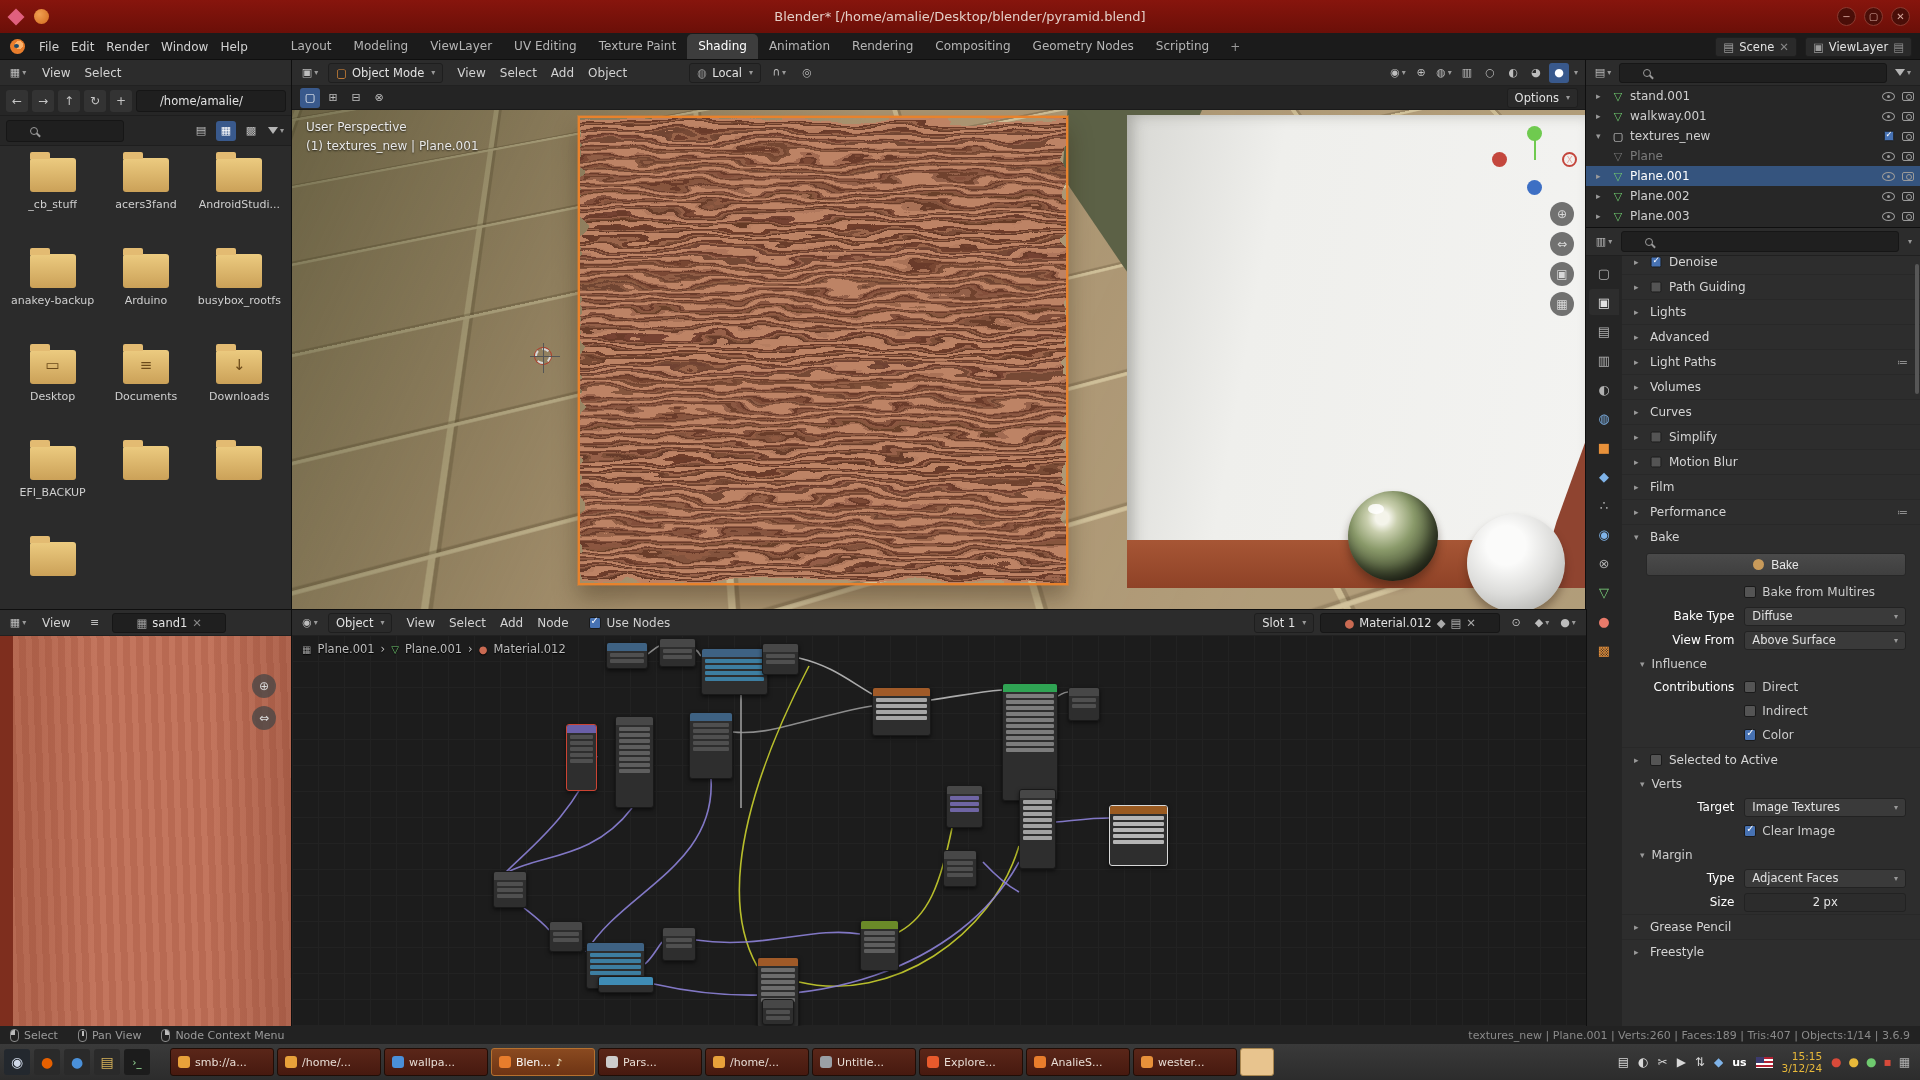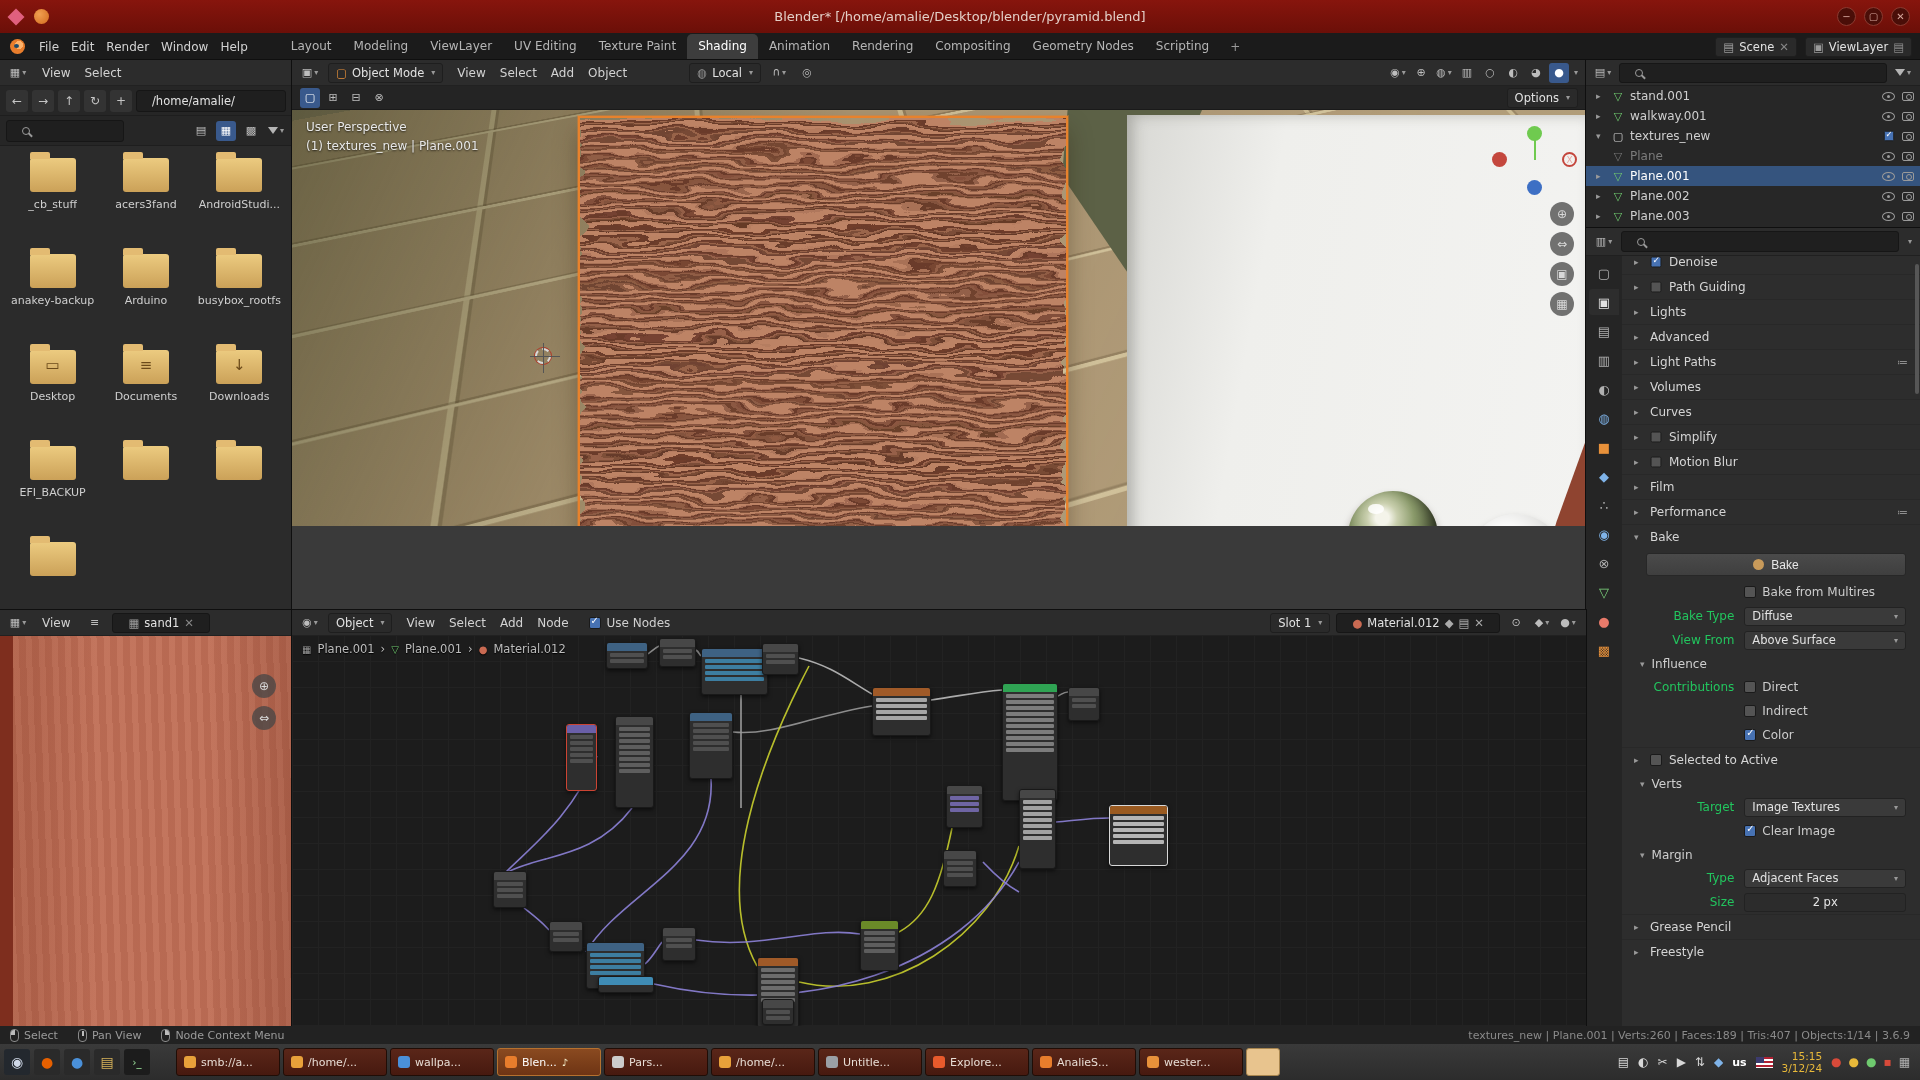--- a/index.html
+++ b/index.html
@@ -6,21 +6,21 @@
   html,body { background:#0f0f0f; }
   body { font-family:"DejaVu Sans","Liberation Sans",sans-serif; }
   #root { position:relative; width:1920px; height:1080px; overflow:hidden; background:#0f0f0f; color:#ccc; }
 
   
   .editor { position:absolute; background:#2d2d2d; box-shadow:0 0 0 1px #0f0f0f; overflow:hidden; }
   .ehead { height:26px; background:#2c2c2c; border-bottom:1px solid #212121; display:flex; align-items:center; gap:8px; padding:0 8px; font-size:12px; color:#cfcfcf; white-space:nowrap; }
   .menu-item { padding:2px 6px; border-radius:3px; color:#d2d2d2; cursor:default; }
   .caret { font-size:8px; color:#999; margin-left:2px; }
   .dd { display:inline-flex; align-items:center; gap:5px; background:#2a2a2a; border:1px solid #1e1e1e; border-radius:3px; padding:2px 7px; color:#e2e2e2; font-size:11.5px; }
-  .field { display:inline-flex; align-items:center; gap:5px; background:#1f1f1f; border:1px solid #161616; border-radius:3px; padding:2px 15px; color:#e2e2e2; font-size:11.5px; }
+  .field { display:inline-flex; align-items:center; gap:5px; background:#1f1f1f; border:1px solid #161616; border-radius:3px; padding:2px 23px; color:#e2e2e2; font-size:11.5px; }
   .icon-btn { display:inline-flex; align-items:center; justify-content:center; min-width:20px; height:20px; border-radius:3px; color:#bdbdbd; font-size:11px; }
   .icon-btn.active { background:#39598c; color:#fff; }
   .cb { width:12px; height:12px; border:1px solid #1a1a1a; background:#545454; border-radius:2px; display:inline-block; position:relative; flex:none; }
   .cb.checked { background:#4772b3; }
   .cb.checked::after { content:"✓"; position:absolute; left:1px; top:-3px; font-size:10px; color:#fff; }
   .mag { width:8px; height:8px; border:1.5px solid #9a9a9a; border-radius:50%; position:relative; display:inline-block; flex:none; }
   .mag::after { content:""; position:absolute; width:5px; height:1.5px; background:#9a9a9a; right:-4px; bottom:-2px; transform:rotate(45deg); }
   .eye-ic { width:13px; height:9px; border:1px solid #9a9a9a; border-radius:50%; position:relative; display:inline-block; }
   .eye-ic::after { content:""; position:absolute; left:4px; top:2px; width:3px; height:3px; border-radius:50%; background:#9a9a9a; }
   .cam-ic { width:12px; height:9px; border:1px solid #9a9a9a; border-radius:2px; position:relative; display:inline-block; }
@@ -55,21 +55,21 @@
   #folder-grid { height:464px; overflow:hidden; display:grid; grid-template-columns:repeat(3,1fr); grid-auto-rows:96px; padding:12px 6px 0; }
   .folder-item { display:flex; flex-direction:column; align-items:center; gap:6px; }
   .folder-ic { width:46px; height:34px; border-radius:3px; background:linear-gradient(#eccb80,#cba158); position:relative; }
   .folder-ic::before { content:""; position:absolute; top:-6px; left:0; width:20px; height:7px; border-radius:2px 2px 0 0; background:#e3bb72; }
   .folder-glyph { position:absolute; left:0; right:0; top:6px; text-align:center; font-size:15px; color:#6b4a1a; }
   .folder-label { font-size:11px; color:#cfcfcf; max-width:92px; overflow:hidden; white-space:nowrap; }
 
   
   #viewport { left:292px; top:60px; width:1294px; height:550px; background:#3a3a3a; }
   .vp-toolrow { height:24px; background:#242424; display:flex; align-items:center; padding:0 8px; gap:3px; border-bottom:1px solid #1a1a1a; }
-  #vp-content { position:relative; width:1294px; height:416px; overflow:hidden; background:#8d8165; }
+  #vp-content { position:relative; width:1294px; height:500px; overflow:hidden; background:#8d8165; }
   .floor { position:absolute; left:-60%; top:-110%; width:280%; height:310%;
     background-color:#a99370;
     background-image:
       repeating-linear-gradient(0deg, #cdbd96 0 5px, rgba(70,55,30,.28) 5px 8px, transparent 8px 148px),
       repeating-linear-gradient(90deg, #c6b58d 0 5px, rgba(70,55,30,.25) 5px 8px, transparent 8px 205px);
     transform:perspective(1400px) rotateX(54deg) rotateZ(-22deg); transform-origin:50% 42%; }
   .floor-shade { position:absolute; inset:0; background:linear-gradient(115deg, rgba(55,58,32,.55), rgba(0,0,0,0) 38%, rgba(255,244,210,.10) 78%); }
   .olive-wedge { position:absolute; left:770px; top:0; width:140px; height:165px; background:#5c6146; clip-path:polygon(4% 0,100% 0,48% 100%,0 40%); }
   .white-wall { position:absolute; left:835px; top:5px; width:459px; height:448px; background:linear-gradient(100deg,#d8d8d4,#efefec 30%,#f3f3f1); clip-path:polygon(0 0,100% 0,100% 97%,0 95%); box-shadow:inset 6px 0 14px rgba(90,90,80,.35); }
   .terracotta-strip { position:absolute; left:835px; top:430px; width:459px; height:48px; background:linear-gradient(#a75635,#8f4227); }
@@ -126,21 +126,21 @@
   .props-search { flex:1; height:21px; }
   .props-body { flex:1; display:flex; overflow:hidden; }
   #prop-tabs { width:36px; background:#252525; display:flex; flex-direction:column; align-items:center; padding-top:4px; gap:3px; }
   .ptab { width:30px; height:26px; display:flex; align-items:center; justify-content:center; font-size:13px; border-radius:3px 0 0 3px; }
   .ptab.active { background:#2d2d2d; }
   #prop-content { flex:1; overflow:hidden; font-size:12px; position:relative; }
   .prop-section { display:flex; align-items:center; gap:7px; height:25px; padding:0 10px 0 12px; color:#d5d5d5; border-top:1px solid #282828; }
   .prop-section .tri { font-size:9px; color:#9a9a9a; width:9px; }
   .prop-section .extra { margin-left:auto; color:#8f8f8f; font-size:11px; letter-spacing:2px; }
   .prop-row { display:flex; align-items:center; height:24px; padding:0 14px 0 10px; }
-  .prop-row .lbl { width:41%; text-align:right; padding-right:10px; color:#22c55e; overflow:hidden; white-space:nowrap; }
+  .prop-row .lbl { width:41%; text-align:right; padding-right:10px; color:#ffffff; overflow:hidden; white-space:nowrap; }
   .prop-row .wid { flex:1; display:flex; align-items:center; gap:6px; }
   .dd.wide { width:100%; justify-content:space-between; height:19px; background:#3a3a3a; border-color:#222; }
   .slider { width:100%; height:19px; background:#2c2c2c; border:1px solid #222; border-radius:3px; display:flex; align-items:center; justify-content:center; color:#e5e5e5; font-size:11.5px; }
   .bake-btn { margin:4px 14px 4px 24px; height:23px; background:linear-gradient(#4a4a4a,#3f3f3f); border:1px solid #272727; border-radius:3px; color:#e8e8e8; font-size:12px; display:flex; align-items:center; justify-content:center; gap:7px; width:calc(100% - 38px); }
   .bake-ico { width:11px; height:11px; border-radius:50%; background:#c89a5a; display:inline-block; }
   .subhead { display:flex; align-items:center; gap:7px; height:23px; padding:0 10px 0 18px; color:#cfcfcf; }
   .subhead .tri { font-size:9px; color:#9a9a9a; }
   .scrollbar { position:absolute; right:1px; top:8px; width:4px; height:130px; border-radius:2px; background:#565656; }
 
   
@@ -150,21 +150,21 @@
   .mouse { width:9px; height:13px; border:1px solid #8a8a8a; border-radius:4px; position:relative; }
   .mouse::before { content:""; position:absolute; background:#bdbdbd; }
   .mouse.left::before { left:0; top:0; width:4px; height:5px; border-radius:3px 0 0 0; }
   .mouse.middle::before { left:3px; top:1px; width:2px; height:5px; }
   .mouse.right::before { right:0; top:0; width:4px; height:5px; border-radius:0 3px 0 0; }
   #status-stats { margin-left:auto; color:#8a8a8a; }
 
   
   #taskbar { position:absolute; left:0; top:1044px; width:1920px; height:36px; background:linear-gradient(#3a3a3a,#2c2c2c); display:flex; align-items:center; gap:4px; padding:0 4px; }
   .launcher { width:26px; height:26px; border-radius:3px; display:flex; align-items:center; justify-content:center; font-size:14px; background:#2a2a2a; }
-  #tb-windows { display:flex; gap:3px; flex:1; margin-left:22px; align-items:center; }
+  #tb-windows { display:flex; gap:3px; flex:1; margin-left:16px; align-items:center; }
   .tb-win { width:104px; height:28px; display:flex; align-items:center; gap:5px; padding:0 7px; background:linear-gradient(#5a2619,#47190f); border:1px solid #200d06; border-radius:3px; color:#e8ddd5; font-size:11px; white-space:nowrap; overflow:hidden; }
   .tb-win.active { background:linear-gradient(#8a4a20,#6e3414); border-color:#b5712f; color:#fff; }
   .tb-win.blank { width:34px; background:#e8c48e; border-color:#a8854e; }
   .tb-ico { width:12px; height:12px; border-radius:3px; flex:none; }
   .audio-note { color:#ffd; font-size:10px; }
   #tray { margin-left:auto; display:flex; align-items:center; gap:9px; padding-right:6px; }
   .tray-ic { font-size:12px; color:#d8d8d8; }
   .kb-layout { color:#fff; font-size:11px; font-weight:bold; }
   .us-flag { width:17px; height:11px; background:repeating-linear-gradient(180deg,#b22234 0 2px,#fff 2px 4px); position:relative; }
   .us-flag::before { content:""; position:absolute; left:0; top:0; width:8px; height:6px; background:#3c3b6e; }

